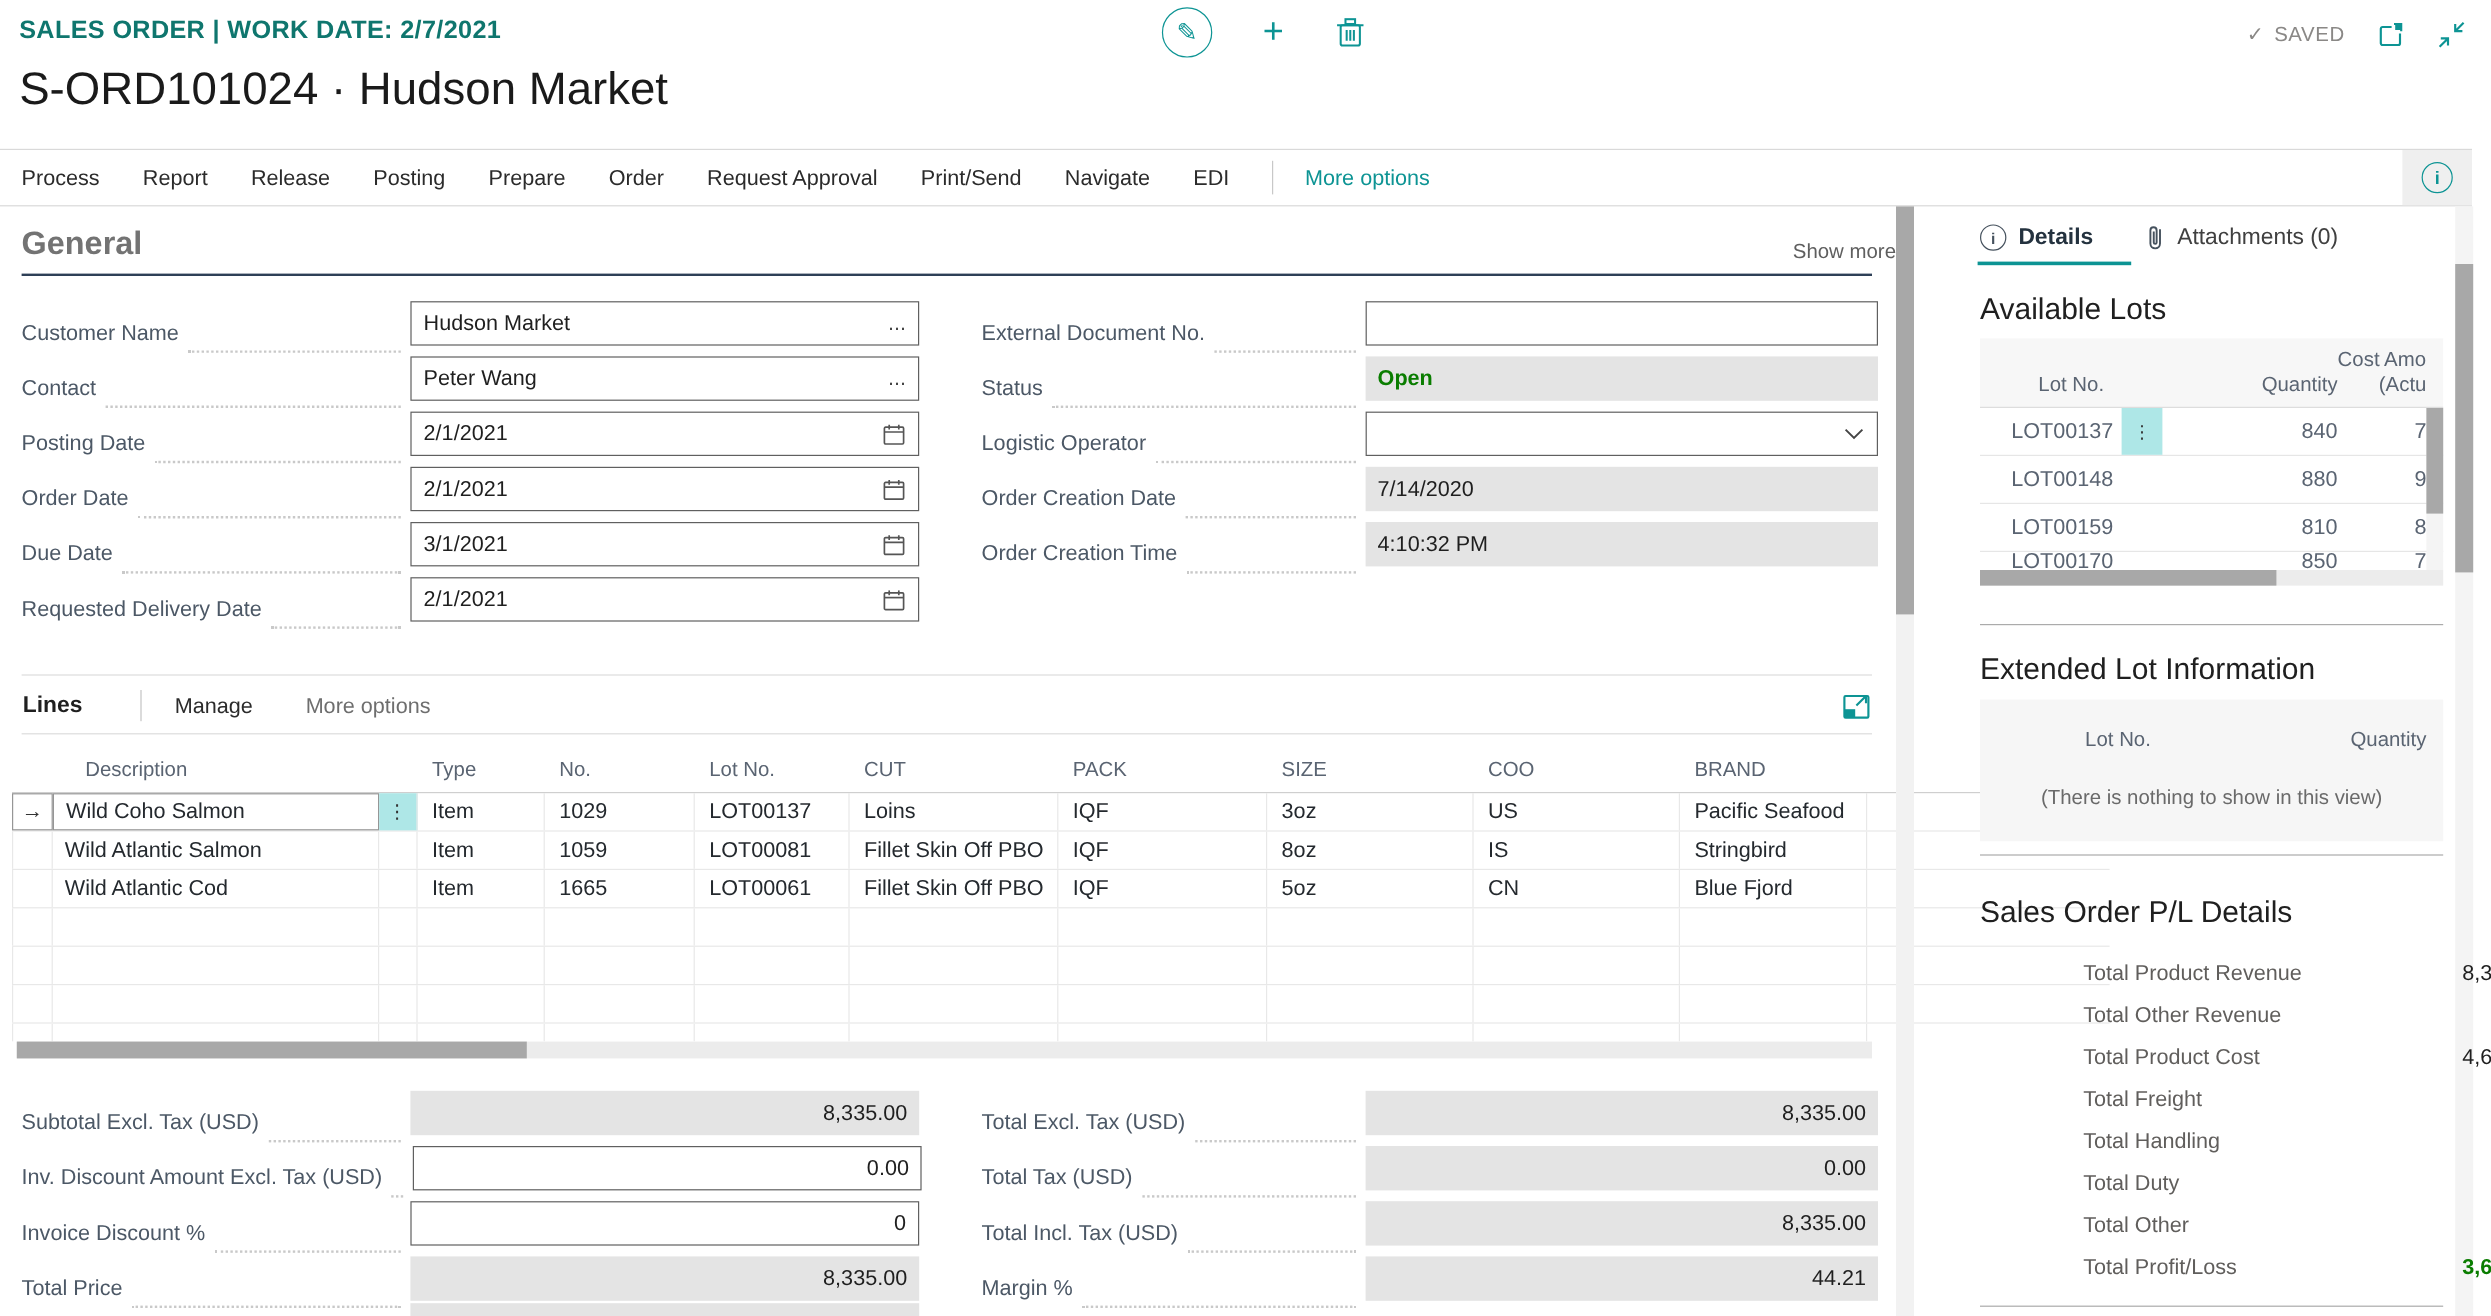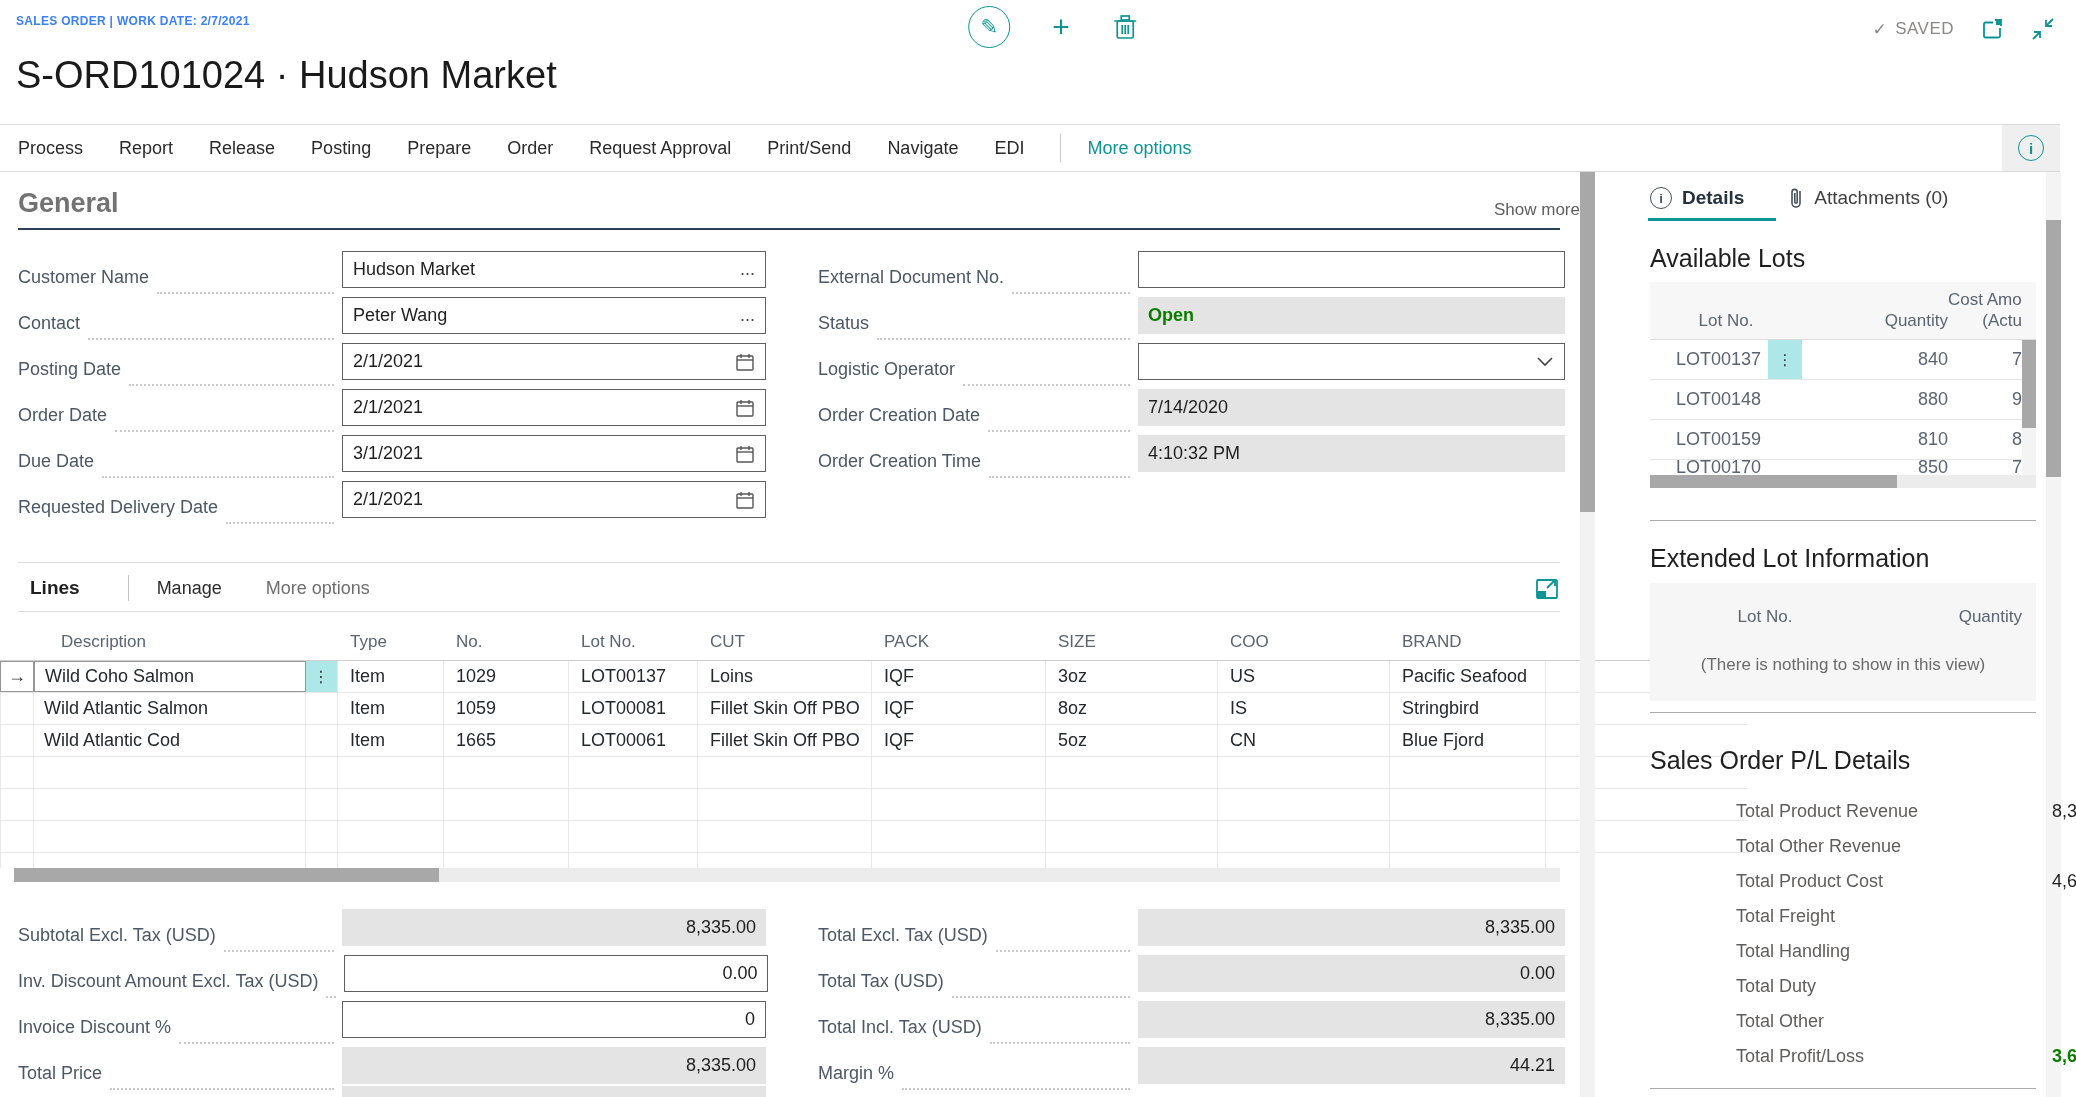--- a/index.html
+++ b/index.html
@@ -1,21 +1,21 @@
 <!DOCTYPE html>
 <html><head>
 <meta charset="utf-8">
 <style>
   * { box-sizing: border-box; margin: 0; padding: 0; }
   html,body { width:2076px; height:1097px; overflow:hidden; }
   body { font-family:"Liberation Sans","DejaVu Sans",sans-serif; background:#fff; color:#1f1f1f; position:relative; }
   .abs { position:absolute; }
 
   
-  .ctx-label { top:14px; left:16px; font-size:12px; font-weight:700; color:#3b82f6; letter-spacing:.3px; }
+  .ctx-label { top:14px; left:16px; font-size:21px; font-weight:700; color:#0f766e; letter-spacing:.3px; }
   .top-icons { top:6px; left:50%; transform:translateX(-50%); margin-left:15px; display:flex; align-items:center; gap:42px; }
   .icon-btn { display:flex; align-items:center; justify-content:center; cursor:pointer; color:#0d9494; }
   .pencil-circle { width:42px; height:42px; border:1.5px solid #0d9494; border-radius:50%; font-size:21px; }
   .plus-glyph { font-size:30px; font-weight:300; }
   .top-right { top:16px; right:20px; display:flex; align-items:center; gap:26px; }
   .saved { display:flex; gap:8px; align-items:center; color:#8a8886; font-size:17px; letter-spacing:.5px; }
   .page-title { top:54px; left:16px; font-size:38px; font-weight:300; color:#1a1a1a; }
 
   
   .ribbon { top:124px; left:0; right:16px; height:48px; border-top:1px solid #d9d9d9; border-bottom:1px solid #d9d9d9; display:flex; align-items:center; padding-left:18px; }
@@ -42,28 +42,28 @@
   .box.edit { background:#fff; border:1px solid #606060; }
   .box.readonly { background:#e4e4e4; border:none; }
   .box .val { flex:1; }
   .box .val.num { text-align:right; }
   .box .trail { color:#444; display:flex; align-items:center; }
   .status-open { color:#0a7d00; font-weight:700; }
 
   
   .lines-topline { top:562px; left:18px; width:1542px; height:1px; background:#dcdcdc; }
   .lines-bar { top:566px; left:14px; width:1546px; height:44px; display:flex; align-items:center; }
-  .lines-title { font-size:19px; font-weight:700; color:#1f1f1f; margin-left:16px; }
+  .lines-title { font-size:19px; font-weight:700; color:#1f1f1f; margin-left:5px; }
   .lines-vdiv { width:1px; height:26px; background:#c4c4c4; margin:0 28px 0 48px; }
   .lines-manage { font-size:18px; color:#2b2b2b; margin-right:44px; cursor:pointer; }
   .lines-more { font-size:18px; color:#6e6e6e; cursor:pointer; }
   .lines-spacer { flex:1; }
   .lines-botline { top:611px; left:18px; width:1542px; height:1px; background:#dcdcdc; }
 
-  .lines-table { top:613px; left:0; width:1748px; }
+  .lines-table { top:613px; left:10px; width:1748px; }
   .lrow { display:grid; grid-template-columns:34px 272px 32px 106px 125px 129px 174px 174px 172px 172px 156px; }
   .lhead { height:48px; align-items:end; padding-bottom:0; border-bottom:1px solid #cfcfcf; }
   .lhead .hcell { font-size:17px; color:#5a6472; padding:0 0 8px 12px; white-space:nowrap; overflow:hidden; }
   .lhead .hcell.desc { padding-left:27px; }
   .lbody { height:32px; align-items:stretch; border-bottom:1px solid #e8e8e8; }
   .lbody.clip { height:15px; overflow:hidden; border-bottom:none; }
   .cell { font-size:18px; color:#24292e; display:flex; align-items:center; padding-left:12px; border-right:1px solid #e8e8e8; white-space:nowrap; overflow:hidden; }
   .cell:first-child { border-left:1px solid #e8e8e8; justify-content:center; padding-left:0; }
   .cell.desc { padding-left:10px; }
   .cell.focus { border:1px solid #969696; }

